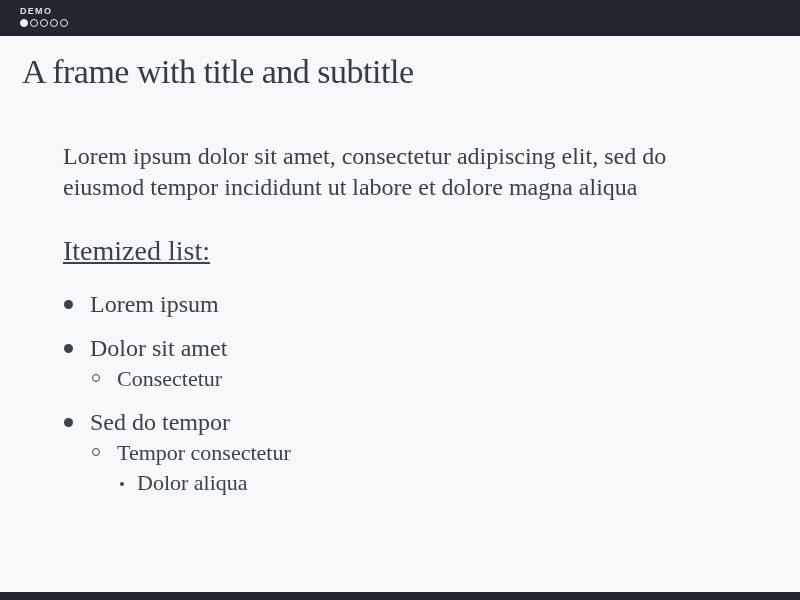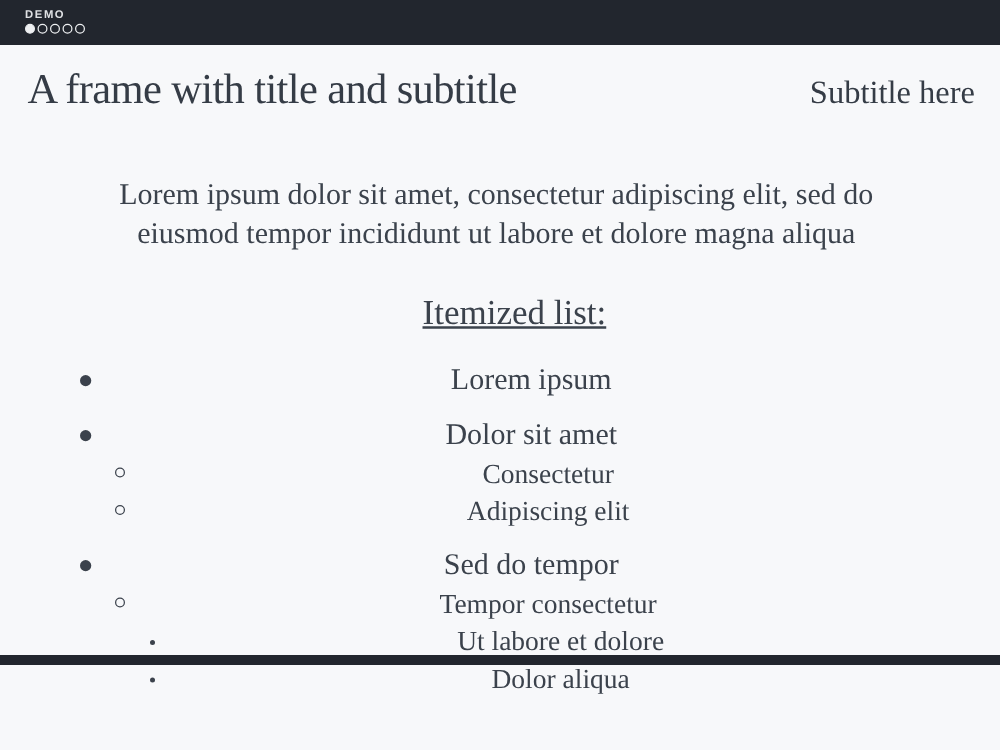--- a/index.html
+++ b/index.html
@@ -10,21 +10,21 @@
     --light:#eef0f2;
   }
   *{box-sizing:border-box;}
   html,body{margin:0;padding:0;}
   body{
     width:800px;height:600px;overflow:hidden;
     background:var(--bg);
     font-family:"Liberation Serif","DejaVu Serif",serif;
     color:var(--ink-soft);
   }
-  .slide{position:relative;width:800px;height:532px;}
+  .slide{position:relative;width:800px;height:600px;}
 
   
   .topbar{
     height:36px;width:100%;
     background:var(--bar);
     padding:6px 0 0 20px;
   }
   .brand{
     font-family:"Liberation Sans","DejaVu Sans",sans-serif;
     font-size:9px;font-weight:600;letter-spacing:1.3px;
@@ -45,21 +45,21 @@
   .title{
     margin:0;font-weight:400;color:var(--ink);
     font-size:34px;line-height:40px;letter-spacing:-0.5px;font-family:Liberation Serif, serif;
   }
   .subtitle{
     margin-left:auto;color:var(--ink);
     font-size:26px;line-height:32px;
   }
 
   
-  .content{margin:49px 40px 0 63px;text-align:center;}
+  .content{margin:49px 40px 0 63px;}
   .para{
     margin:0;max-width:668px;
     font-size:24px;line-height:31px;
   }
   .intro{margin:32px 0 0;font-size:28px;line-height:31px;text-decoration:underline;}
 
   ul.list{list-style:none;margin:22px 0 0;padding:0;}
   ul.list li{position:relative;}
   li.lvl1{
     font-size:24px;line-height:32px;
@@ -96,55 +96,46 @@
         <span class="dot filled"></span>
         <span class="dot"></span>
         <span class="dot"></span>
         <span class="dot"></span>
         <span class="dot"></span>
       </div>
   </header>
 
   <div class="titlebar">
     <h1 class="title">A frame with title and subtitle</h1>
-    <div class="subtitle">Subtitle here</div>
   </div>
 
   <main class="content">
     <p class="para">Lorem ipsum dolor sit amet, consectetur adipiscing elit, sed do eiusmod tempor incididunt ut labore et dolore magna aliqua</p>
     <p class="intro">Itemized list:</p>
 
     <ul class="list">
       <li class="lvl1">
         <span class="bullet b1"></span>
         <span>Lorem ipsum</span>
       </li>
       <li class="lvl1">
         <span class="bullet b1"></span>
         <span>Dolor sit amet</span>
       </li>
       <li class="lvl2">
         <span class="bullet b2"></span>
         <span>Consectetur</span>
       </li>
-      <li class="lvl2">
-        <span class="bullet b2"></span>
-        <span>Adipiscing elit</span>
-      </li>
       <li class="lvl1">
         <span class="bullet b1"></span>
         <span>Sed do tempor</span>
       </li>
       <li class="lvl2">
         <span class="bullet b2"></span>
         <span>Tempor consectetur</span>
-      </li>
-      <li class="lvl3">
-        <span class="bullet b3"></span>
-        <span>Ut labore et dolore</span>
       </li>
       <li class="lvl3">
         <span class="bullet b3"></span>
         <span>Dolor aliqua</span>
       </li>
     </ul>
   </main>
 
   <footer class="bottombar"></footer>
 </div>

